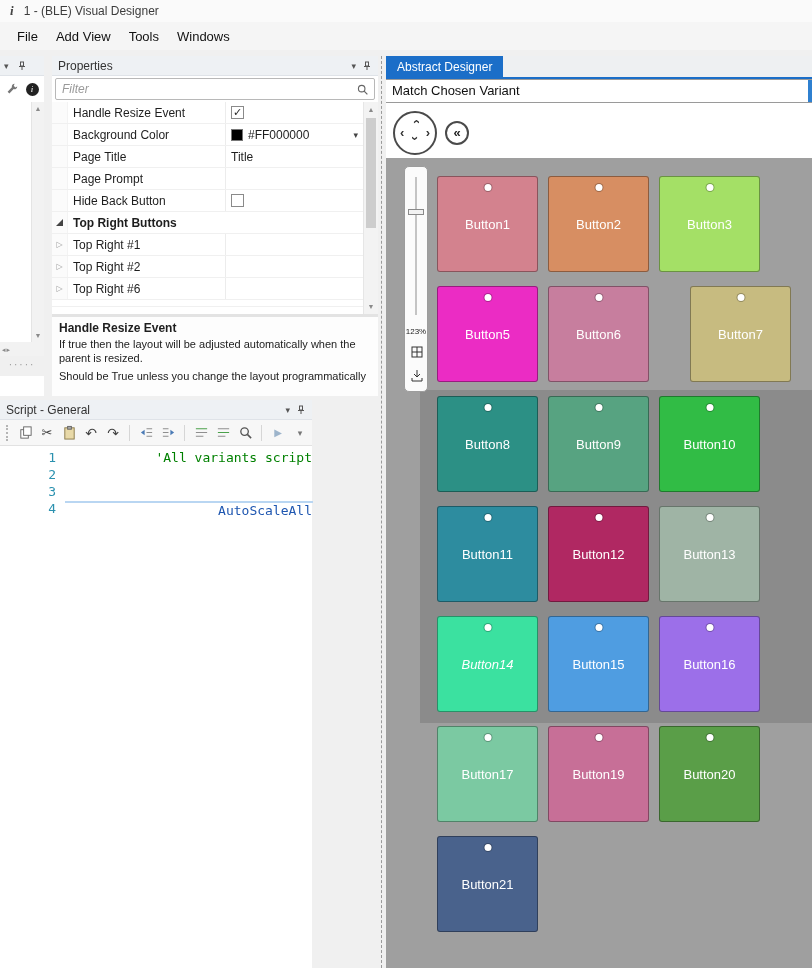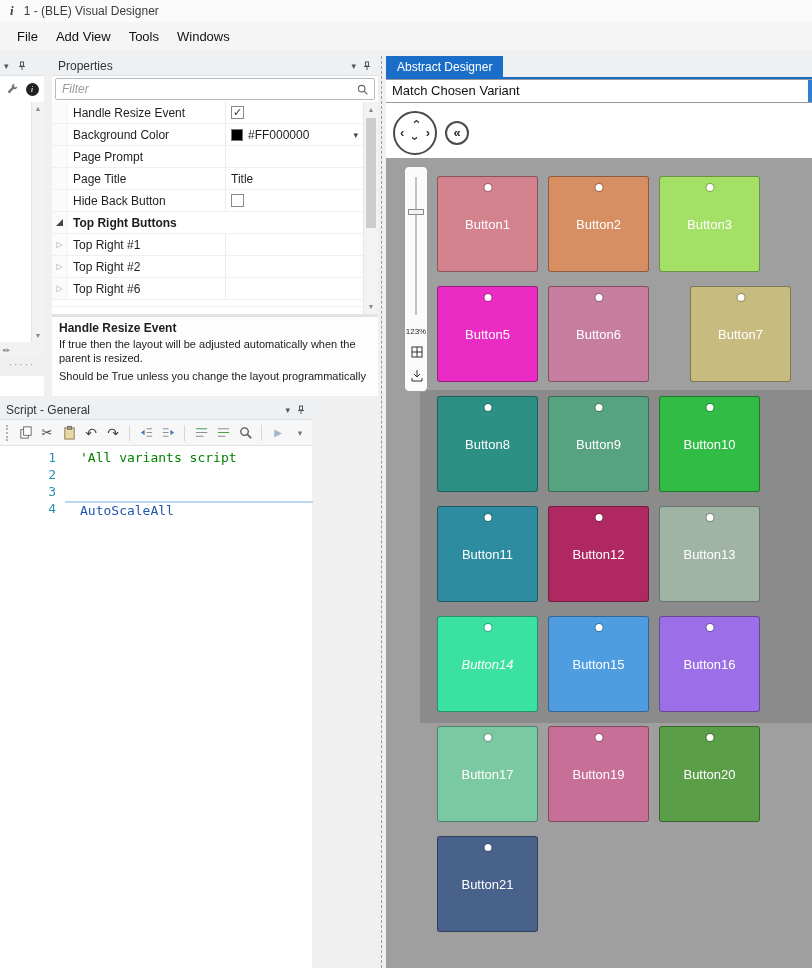--- a/index.html
+++ b/index.html
@@ -62,21 +62,21 @@
   
   #script-panel { position:absolute; left:0; top:400px; width:312px; height:568px; background:#fff; display:flex; flex-direction:column; }
   #script-toolbar { height:26px; background:#f7f7f7; border-bottom:1px solid #e2e2e2; display:flex; align-items:center; padding:0 4px; gap:2px; }
   .tgrip { width:4px; height:16px; border-left:2px dotted #b5b5b5; margin:0 5px 0 2px; }
   .tbtn { width:20px; height:20px; border:none; background:transparent; display:flex; align-items:center; justify-content:center; }
   .tbtn svg { width:15px; height:15px; }
   .tsep { width:1px; height:16px; background:#d6d6d6; margin:0 4px; }
   #editor { flex:1; background:#fff; padding-top:3px; font-family:"DejaVu Sans Mono", monospace; font-size:13px; }
   .code-line { display:flex; height:17px; line-height:17px; }
   .ln { width:66px; text-align:right; padding-right:10px; }
-  .ct { flex:1; padding-left:14px; white-space:pre; }
+  .ct { flex:1; padding-left:14px; white-space:pre;text-align:right; }
   .ct.current { background:#e9f2fc; outline:1px solid #b9d6f2; }
 
   
   #vsplitter { position:absolute; left:378px; top:56px; width:8px; height:912px; background:#f0f0f0; }
   #vsplitter .dash { position:absolute; left:3px; top:0; bottom:0; border-left:1px dashed #9a9a9a; }
 
   
   #right-region { position:absolute; left:386px; top:56px; width:426px; height:912px; background:#fff; }
   #tabstrip { height:23px; background:#eef0f2; display:flex; border-bottom:2px solid #1b6ec8; }
   .tab-active { background:#1b6ec8; color:#fff; font-size:12px; padding:0 11px; display:flex; align-items:center; }
@@ -187,30 +187,30 @@
           <div class="gutter"></div>
           <div class="pname">Background Color</div>
           <div class="pval">
             <span class="swatch" style="background: rgb(0, 0, 0);"></span>
             <span>#FF000000</span>
             <span class="ddarrow">▾</span>
           </div>
         </div>
         <div class="prop-row">
           <div class="gutter"></div>
+          <div class="pname">Page Title</div>
+          <div class="pval">
+            <span>Title</span>
+          </div>
+        </div>
+        <div class="prop-row">
+          <div class="gutter"></div>
           <div class="pname">Page Prompt</div>
           <div class="pval">
             <span></span>
-          </div>
-        </div>
-        <div class="prop-row">
-          <div class="gutter"></div>
-          <div class="pname">Page Title</div>
-          <div class="pval">
-            <span>Title</span>
           </div>
         </div>
         <div class="prop-row">
           <div class="gutter"></div>
           <div class="pname">Hide Back Button</div>
           <div class="pval">
             <span class="cbox"></span>
           </div>
         </div>
         <div class="prop-row">

